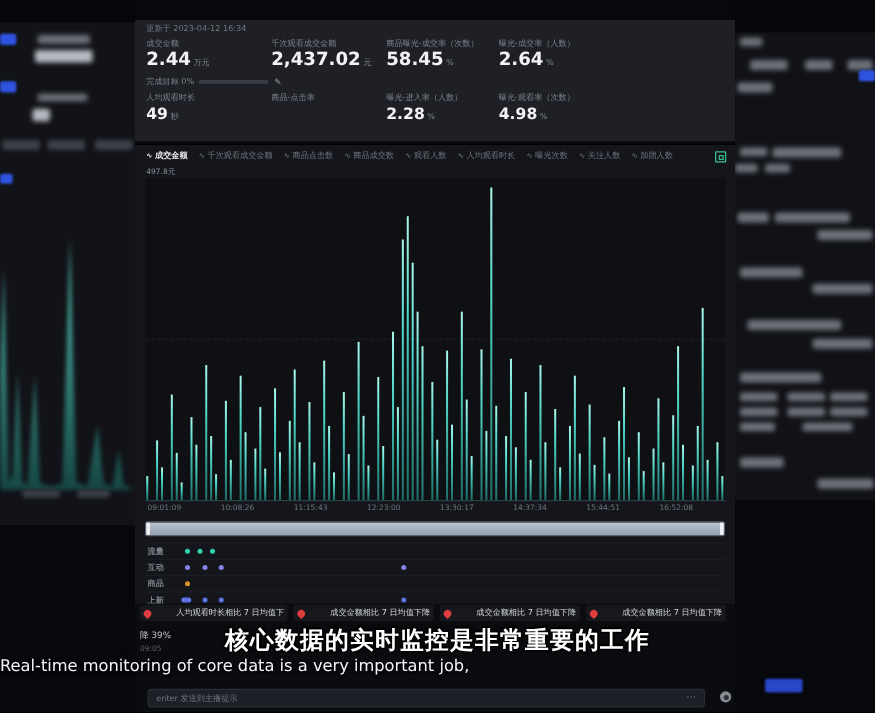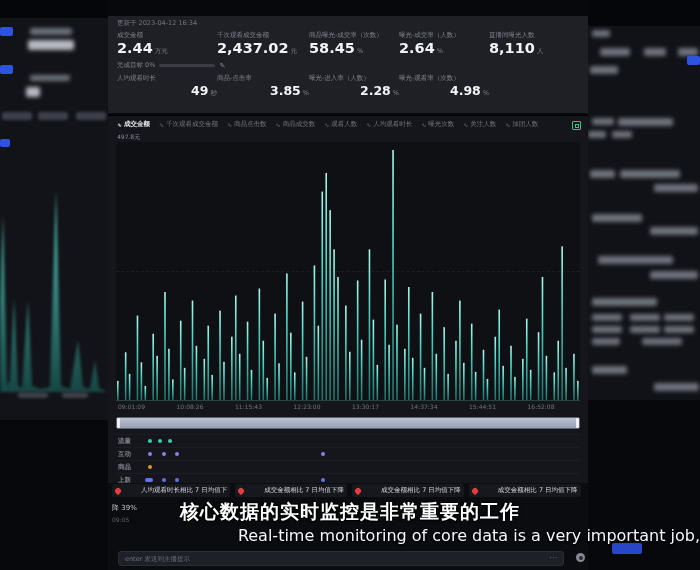--- a/index.html
+++ b/index.html
@@ -17,21 +17,21 @@
   .blackstrip{position:absolute;background:#05060a;}
   
   #main{position:absolute;left:108px;top:16px;width:480px;height:570px;}
   #stats{position:absolute;left:0;top:0;width:480px;height:97px;background:#1e2026;}
   #updated{position:absolute;left:9px;top:3px;font-size:6.5px;color:#71757f;}
   .mgrid{position:absolute;left:9px;display:grid;grid-template-columns:100px 92px 90px 90px 92px;}
   #mrow1{top:15px;}
   #mrow2{top:58px;}
   .m-label{font-size:6.5px;color:#7e828c;white-space:nowrap;overflow:hidden;max-width:92px;}
   .m-value{font-size:14.5px;font-weight:bold;color:#f2f3f6;line-height:17px;white-space:nowrap;}
-  #mrow2 .m-value{font-size:12.5px;line-height:15px;text-align:right;}
+  #mrow2 .m-value{font-size:12.5px;line-height:15px;}
   .m-unit{font-size:6.5px;font-weight:normal;color:#7e828c;margin-left:2px;}
   #goal-row{position:absolute;left:9px;top:45px;display:flex;align-items:center;gap:4px;}
   #goal-label{font-size:6.5px;color:#7e828c;text-align:center;}
   #goal-bar{width:56px;height:3px;background:#3a3d46;border-radius:2px;}
   .tinyicon{font-size:7px;color:#8b8f99;}
   
   #chart-card{position:absolute;left:0;top:99px;width:480px;height:384px;background:#15161c;border-top:1px solid #000;}
   #tabs{position:absolute;left:9px;top:4px;right:22px;display:flex;gap:9px;align-items:center;overflow:hidden;}
   .tab{display:inline-flex;gap:2px;align-items:center;font-size:6.5px;color:#70747e;white-space:nowrap;cursor:pointer;}
   .tab .wave{font-size:6px;}
@@ -60,21 +60,21 @@
   #badges{position:absolute;left:112px;top:484px;width:476px;display:flex;gap:5px;overflow:hidden;}
   .badge{display:inline-flex;align-items:center;gap:20px;background:rgba(24,25,31,.9);border-radius:2px;
          padding:2px 3px;white-space:nowrap;}
   .badge-text{font-size:6.5px;color:#d4d7de;}
   .pin{width:6px;height:6px;background:#e03e3e;border-radius:50% 50% 50% 0;transform:rotate(-45deg);flex:0 0 6px;}
   #feed{position:absolute;left:112px;top:503px;}
   #feed-line{font-size:7px;color:#c3c6cd;}
   #feed-time{font-size:6px;color:#5c6068;margin-top:3px;}
   #sub-zh{position:absolute;left:0;top:499px;width:700px;text-align:center;font-size:19px;font-weight:bold;color:#fff;
           text-shadow:-1px -1px 0 #000,1px -1px 0 #000,-1px 1px 0 #000,1px 1px 0 #000,0 0 4px #000;letter-spacing:1px;}
-  #sub-en{position:absolute;left:0;top:526px;width:700px;text-align:right;font-size:16px;color:#f4f5ff;
+  #sub-en{position:absolute;left:0;top:526px;width:700px;text-align:left;font-size:13px;color:#f4f5ff;
           text-shadow:0 0 3px rgba(0,0,0,.9),0 1px 2px #000;}
   #composer{position:absolute;left:118px;top:551px;width:444px;height:13px;background:#1d2027;border:1px solid #2a2d35;
             border-radius:3px;}
   #composer input{position:absolute;left:6px;top:0;width:300px;height:100%;background:transparent;border:none;outline:none;
             font-size:6.5px;color:#aab;padding:0;font-family:inherit;}
   #composer input::placeholder{color:#6f737d;}
   #composer-more{position:absolute;right:6px;top:1px;font-size:8px;color:#6f737d;cursor:pointer;}
   #emoji-icon{position:absolute;left:576px;top:553px;width:9px;height:9px;border-radius:50%;background:#858a93;cursor:pointer;}
   #emoji-icon::after{content:"";position:absolute;left:2.5px;top:2.5px;width:4px;height:4px;border-radius:50%;background:#2a2d33;}
 </style>
@@ -156,38 +156,33 @@
             <div class="m-value">2,437.02<span class="m-unit">元</span></div>
           </div>
           <div>
             <div class="m-label">商品曝光-成交率（次数）</div>
             <div class="m-value">58.45<span class="m-unit">%</span></div>
           </div>
           <div>
             <div class="m-label">曝光-成交率（人数）</div>
             <div class="m-value">2.64<span class="m-unit">%</span></div>
           </div>
-          <div>
-            <div class="m-label">直播间曝光人数</div>
-            <div class="m-value">8,110<span class="m-unit">人</span></div>
-          </div>
         </div>
       <div id="goal-row">
         <span id="goal-label">完成目标 0%</span>
         <span id="goal-bar"></span>
         <span class="tinyicon">✎</span>
       </div>
       <div id="mrow2" class="mgrid">
           <div>
             <div class="m-label">人均观看时长</div>
             <div class="m-value">49<span class="m-unit">秒</span></div>
           </div>
           <div>
             <div class="m-label">商品-点击率</div>
-            <div class="m-value">3.85<span class="m-unit">%</span></div>
           </div>
           <div>
             <div class="m-label">曝光-进入率（人数）</div>
             <div class="m-value">2.28<span class="m-unit">%</span></div>
           </div>
           <div>
             <div class="m-label">曝光-观看率（次数）</div>
             <div class="m-value">4.98<span class="m-unit">%</span></div>
           </div>
         </div>

